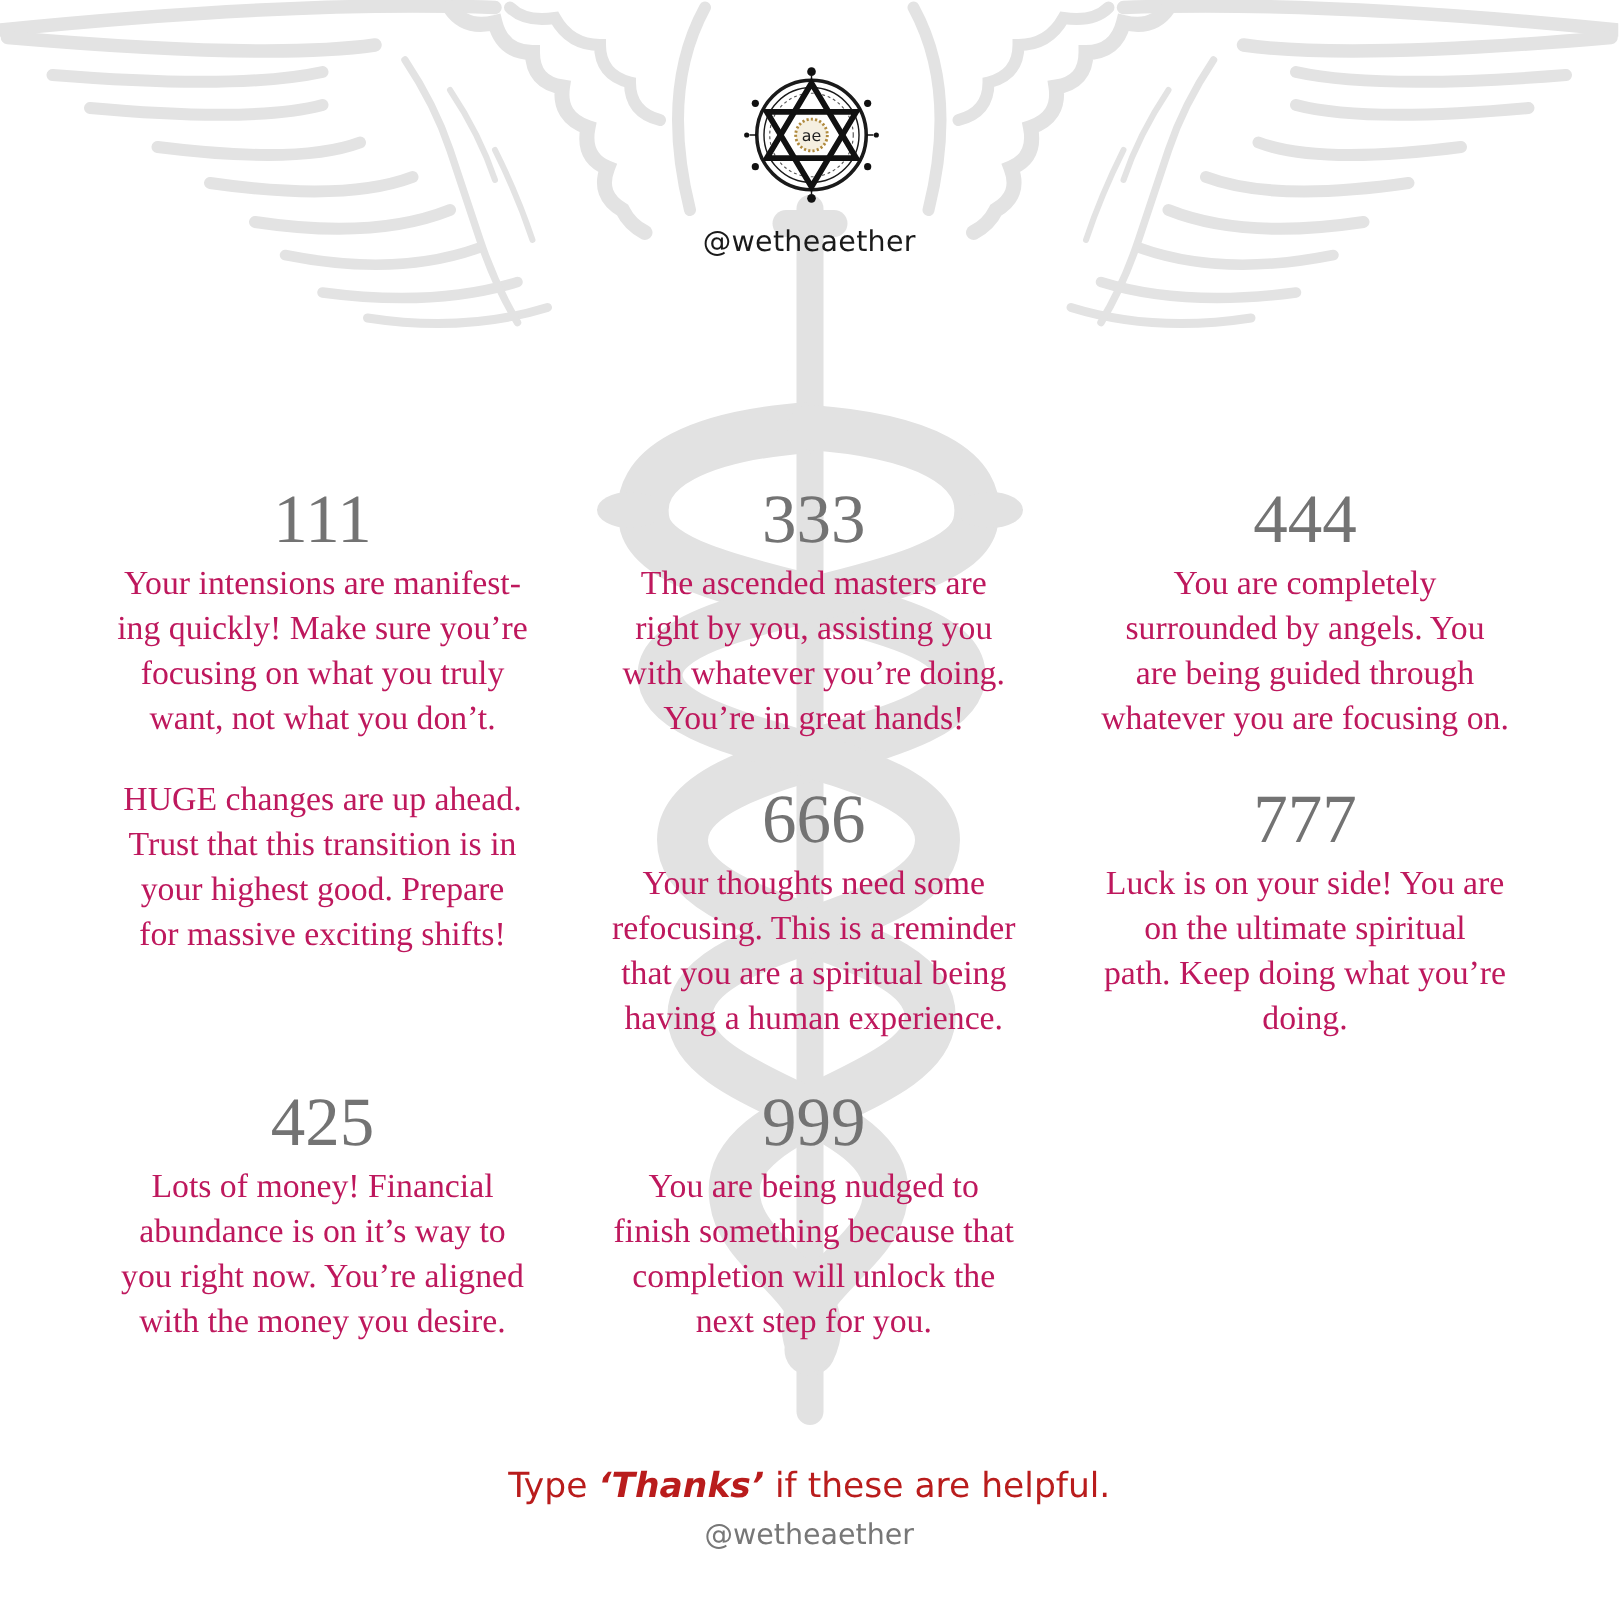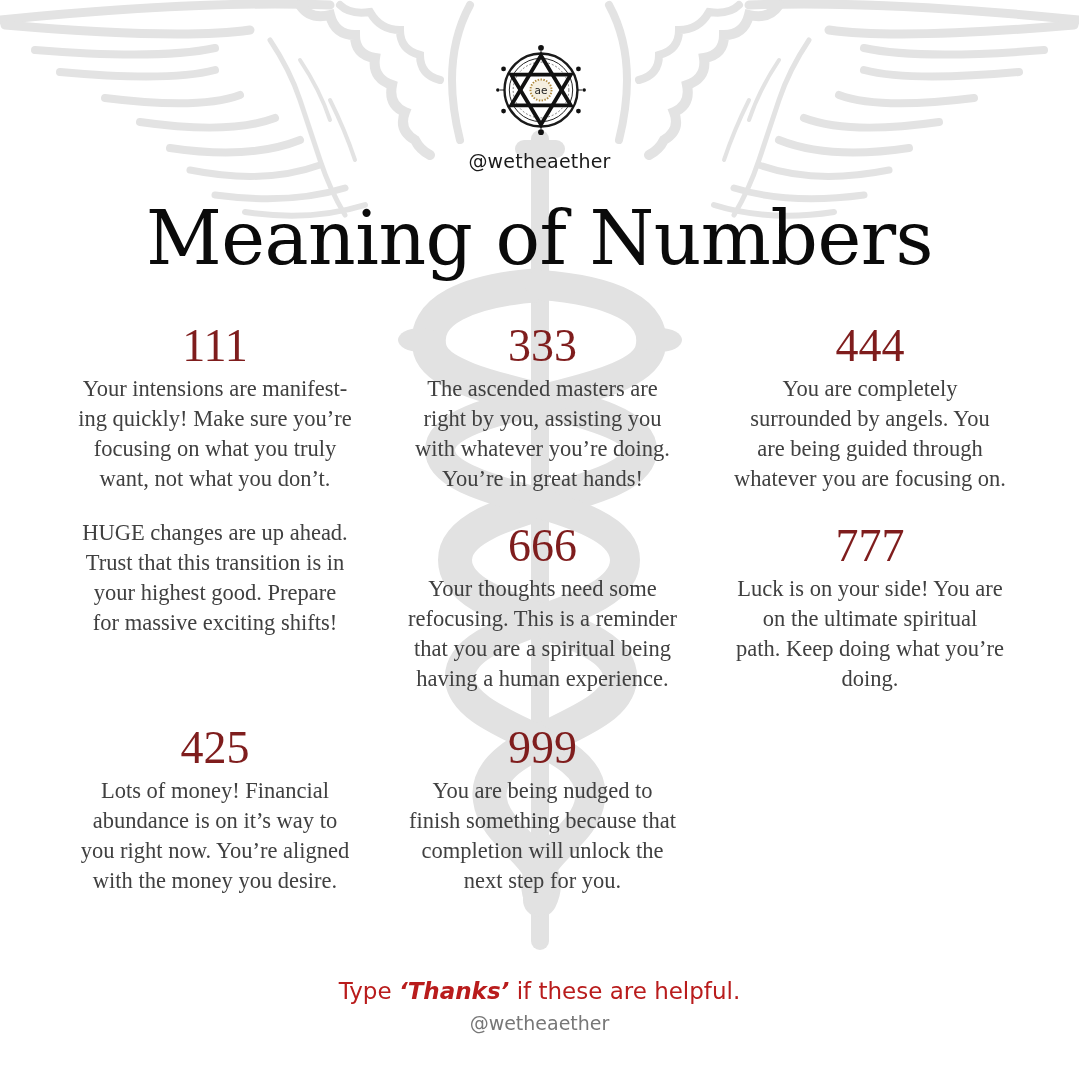--- a/index.html
+++ b/index.html
@@ -61,27 +61,27 @@
       z-index: 2;
     }
     .cell {
       text-align: center;
       font-family: "Liberation Serif", "DejaVu Serif", serif;
     }
     .num {
       font-family: "Liberation Serif", "DejaVu Serif", serif;
       font-size: 46px;
       line-height: 56px;
-      color: #7f1d1d;
+      color: #737373;
       display: block;
     }
     .desc {
       font-size: 22.5px;
       line-height: 30px;
-      color: #404040;
+      color: #be185d;
       white-space: pre-line;
       display: block;
     }
     .footer-cta {
       position: absolute;
       left: 0; top: 978px;
       width: 1079px;
       text-align: center;
       font-family: "DejaVu Sans", "Liberation Sans", sans-serif;
       font-size: 23px;
@@ -180,21 +180,20 @@
     <g stroke="#111" stroke-width="1">
       <line x1="50" y1="9" x2="50" y2="12"></line>
       <line x1="50" y1="88" x2="50" y2="91"></line>
       <line x1="7" y1="50" x2="12" y2="50"></line>
       <line x1="88" y1="50" x2="93" y2="50"></line>
     </g>
   </svg>
 
   <div class="handle-top">@wetheaether</div>
 
-  <div class="title">Meaning of Numbers</div>
 
   <div class="grid">
     <div class="cell">
       <span class="num">111</span>
       <span class="desc">Your intensions are manifest-
 ing quickly! Make sure you’re
 focusing on what you truly
 want, not what you don’t.</span>
     </div>
     <div class="cell">

